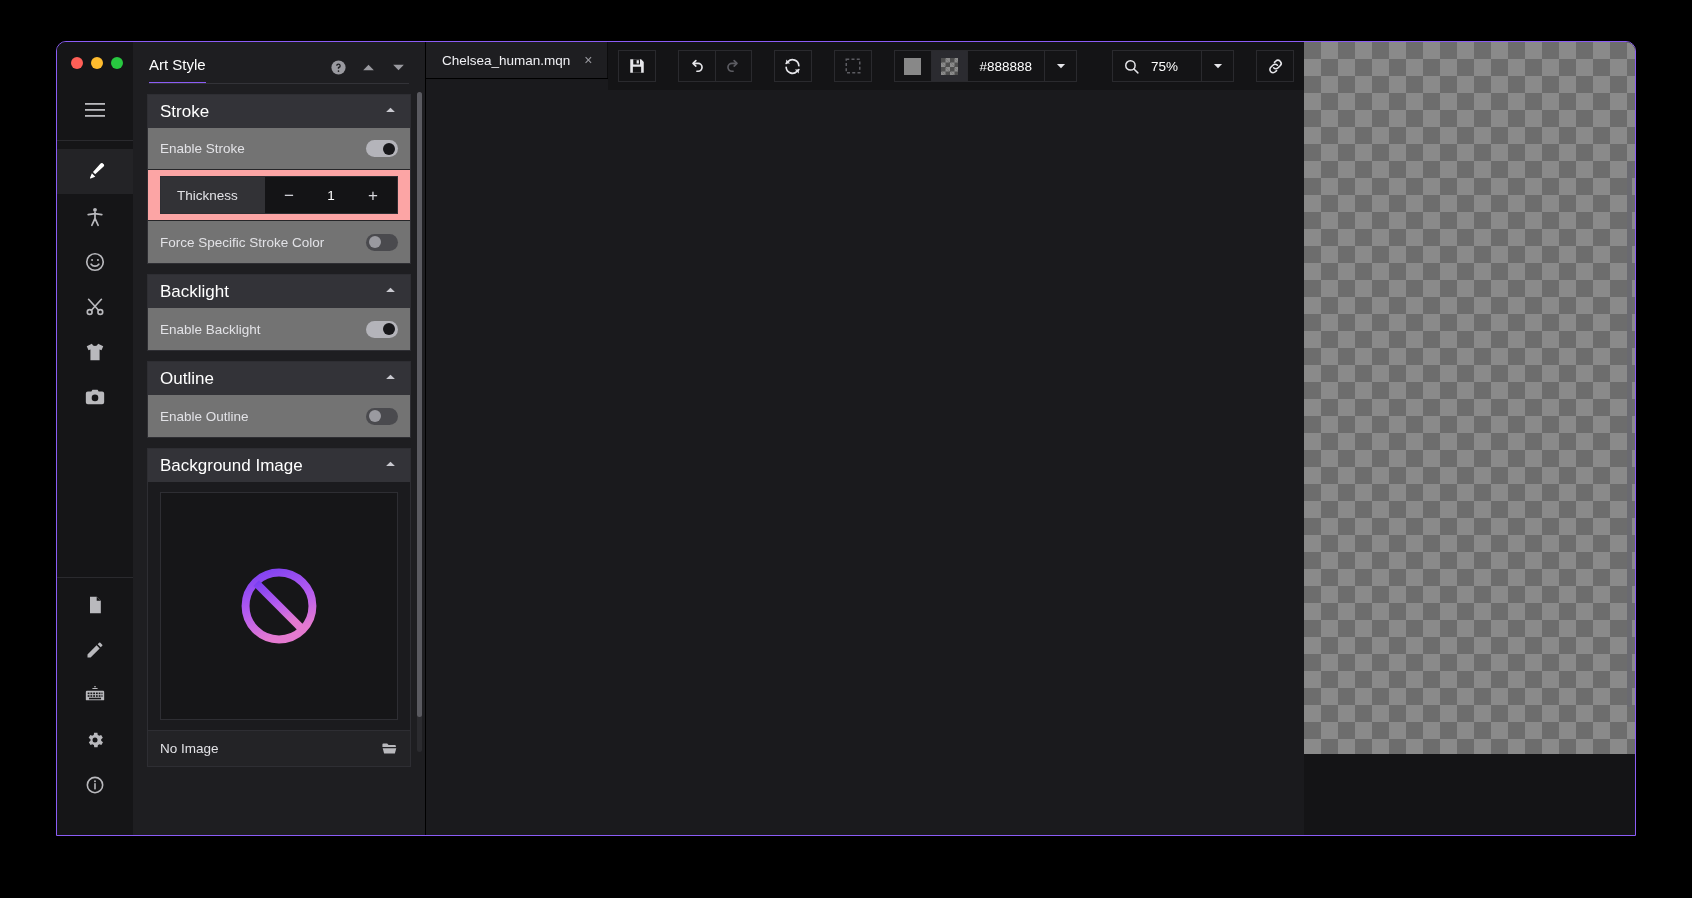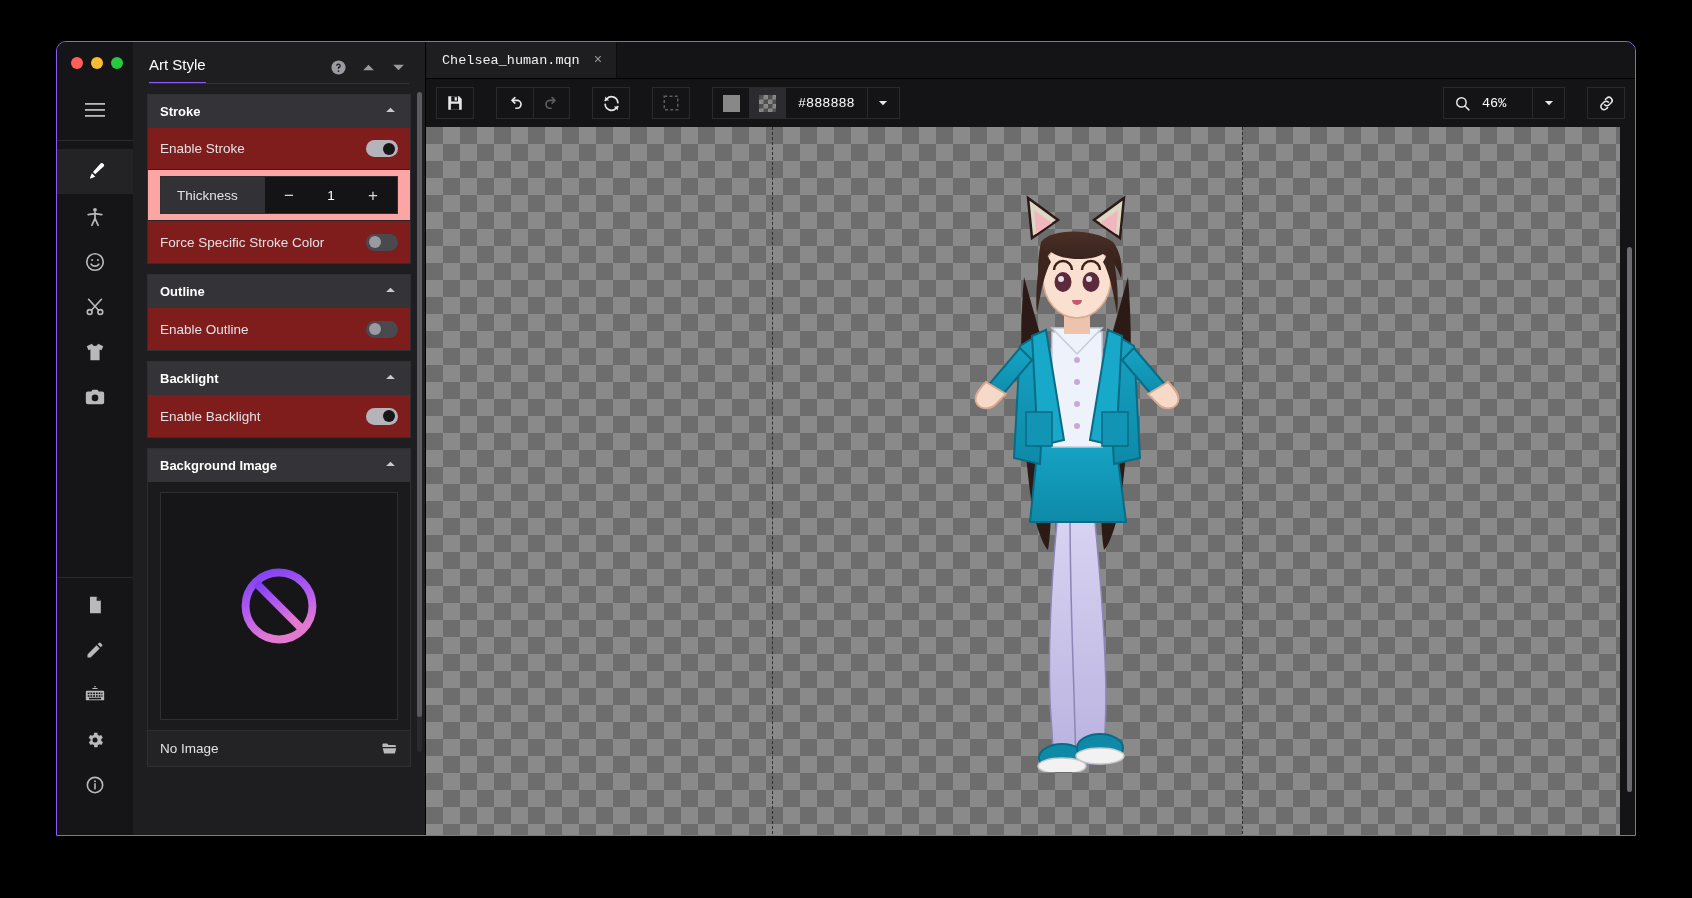--- a/index.html
+++ b/index.html
@@ -96,28 +96,28 @@
     border: 1px solid #2e2e33;
     margin-bottom: 10px;
   }
   .sec-head {
     height: 33px;
     background: #333338;
     display: flex; align-items: center;
     padding: 0 12px;
     cursor: pointer;
   }
-  .sec-title { color: #fff; font-size: 13px; font-weight: bold; }
+  .sec-title { color: #fff; font-size: 17px; font-weight: normal; }
   .sec-head .caret { margin-left: auto; color: #c9c9cf; }
   .row {
     min-height: 42px;
     display: flex; align-items: center;
     padding: 8px 12px;
     border-bottom: 1px solid #262629;
-    background: #7f1d1d;
+    background: #737373;
   }
   .row:last-child { border-bottom: none; }
   .row-label { color: #e2e2e6; font-size: 13.5px; }
   .row .spacer { flex: 1 1 auto; }
 
   
   .toggle {
     width: 32px; height: 17px; border-radius: 9px;
     position: relative; cursor: pointer;
     background: #4a4a4e;
@@ -180,21 +180,21 @@
     position: absolute; right: 3px; top: 50px;
     width: 5px; height: 660px;
     background: #2b2b2f; border-radius: 3px;
   }
   #panel-sbar .thumb {
     position: absolute; top: 0; left: 0; right: 0;
     height: 625px; background: #5a5a60; border-radius: 3px;
   }
 
   
-  #editor { flex: 1 1 auto; display: flex; flex-direction: column; min-width: 0; font-family: Liberation Mono, monospace; }
+  #editor { flex: 1 1 auto; display: flex; flex-direction: row; min-width: 0; }
   #tabbar {
     height: 37px; background: #141416;
     display: flex; align-items: stretch;
     border-bottom: 1px solid #000;
   }
   .tab {
     display: flex; align-items: center; gap: 14px;
     padding: 0 14px 0 16px;
     background: #1e1e21;
     color: #f0f0f4; font-size: 13.5px;
@@ -456,49 +456,49 @@
           <span class="row-label">Force Specific Stroke Color</span>
           <span class="spacer"></span>
           <span class="toggle">
               <span class="knob"></span>
             </span>
         </div>
       </div>
 
       <div class="section">
         <div class="sec-head">
+          <span class="sec-title">Backlight</span>
+          <span class="caret">
+            <svg width="15" height="15" viewBox="0 0 24 24" fill="currentColor">
+                <path d="M12 9 5 16h14z"></path>
+              </svg>
+          </span>
+        </div>
+        <div class="row">
+          <span class="row-label">Enable Backlight</span>
+          <span class="spacer"></span>
+          <span class="toggle on">
+              <span class="knob"></span>
+            </span>
+        </div>
+      </div>
+
+      <div class="section">
+        <div class="sec-head">
           <span class="sec-title">Outline</span>
           <span class="caret">
             <svg width="15" height="15" viewBox="0 0 24 24" fill="currentColor">
                 <path d="M12 9 5 16h14z"></path>
               </svg>
           </span>
         </div>
         <div class="row">
           <span class="row-label">Enable Outline</span>
           <span class="spacer"></span>
           <span class="toggle">
-              <span class="knob"></span>
-            </span>
-        </div>
-      </div>
-
-      <div class="section">
-        <div class="sec-head">
-          <span class="sec-title">Backlight</span>
-          <span class="caret">
-            <svg width="15" height="15" viewBox="0 0 24 24" fill="currentColor">
-                <path d="M12 9 5 16h14z"></path>
-              </svg>
-          </span>
-        </div>
-        <div class="row">
-          <span class="row-label">Enable Backlight</span>
-          <span class="spacer"></span>
-          <span class="toggle on">
               <span class="knob"></span>
             </span>
         </div>
       </div>
 
       <div class="section">
         <div class="sec-head">
           <span class="sec-title">Background Image</span>
           <span class="caret">
             <svg width="15" height="15" viewBox="0 0 24 24" fill="currentColor">
@@ -609,21 +609,21 @@
 
       <div class="tb-spacer"></div>
 
       <div class="zoomgroup">
         <div class="zoom-ico">
           <svg width="17" height="17" viewBox="0 0 24 24" fill="none" stroke="currentColor" stroke-width="2.1" stroke-linecap="round">
             <circle cx="10.5" cy="10.5" r="6.6"></circle>
             <path d="M15.4 15.4 21 21"></path>
           </svg>
         </div>
-        <div class="zoom-val">46%</div>
+        <div class="zoom-val">75%</div>
         <div class="caret-btn">
           <svg width="14" height="14" viewBox="0 0 24 24" fill="currentColor">
               <path d="M12 16 5 8.6h14z"></path>
             </svg>
         </div>
       </div>
 
       <div class="tgroup single">
         <div class="tbtn">
           <svg width="19" height="19" viewBox="0 0 24 24" fill="none" stroke="currentColor" stroke-width="2" stroke-linecap="round">

